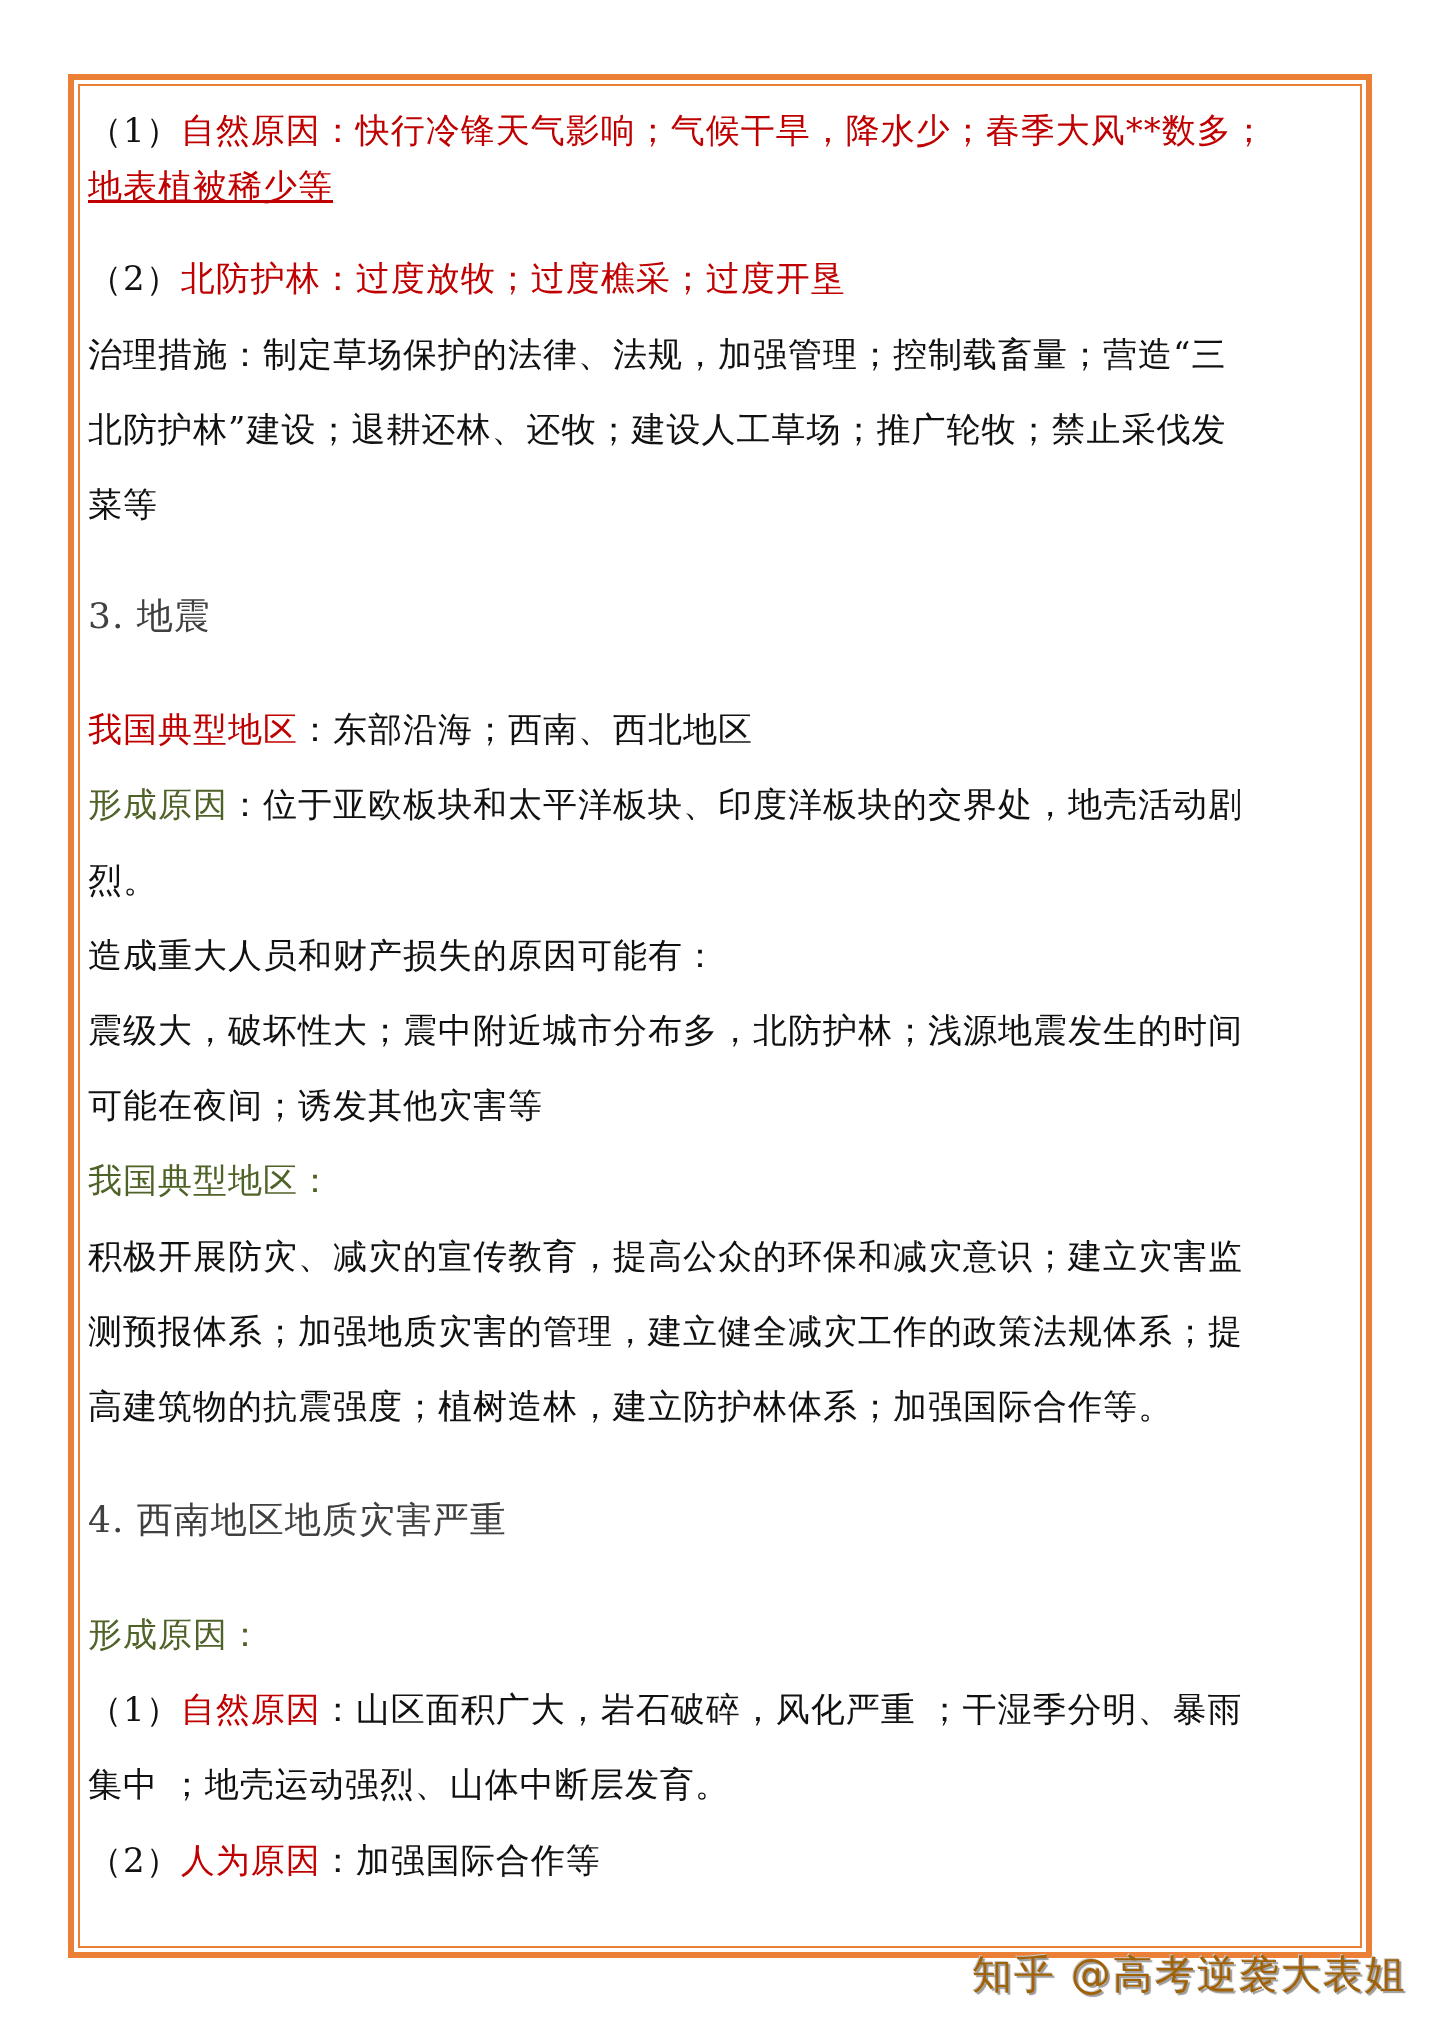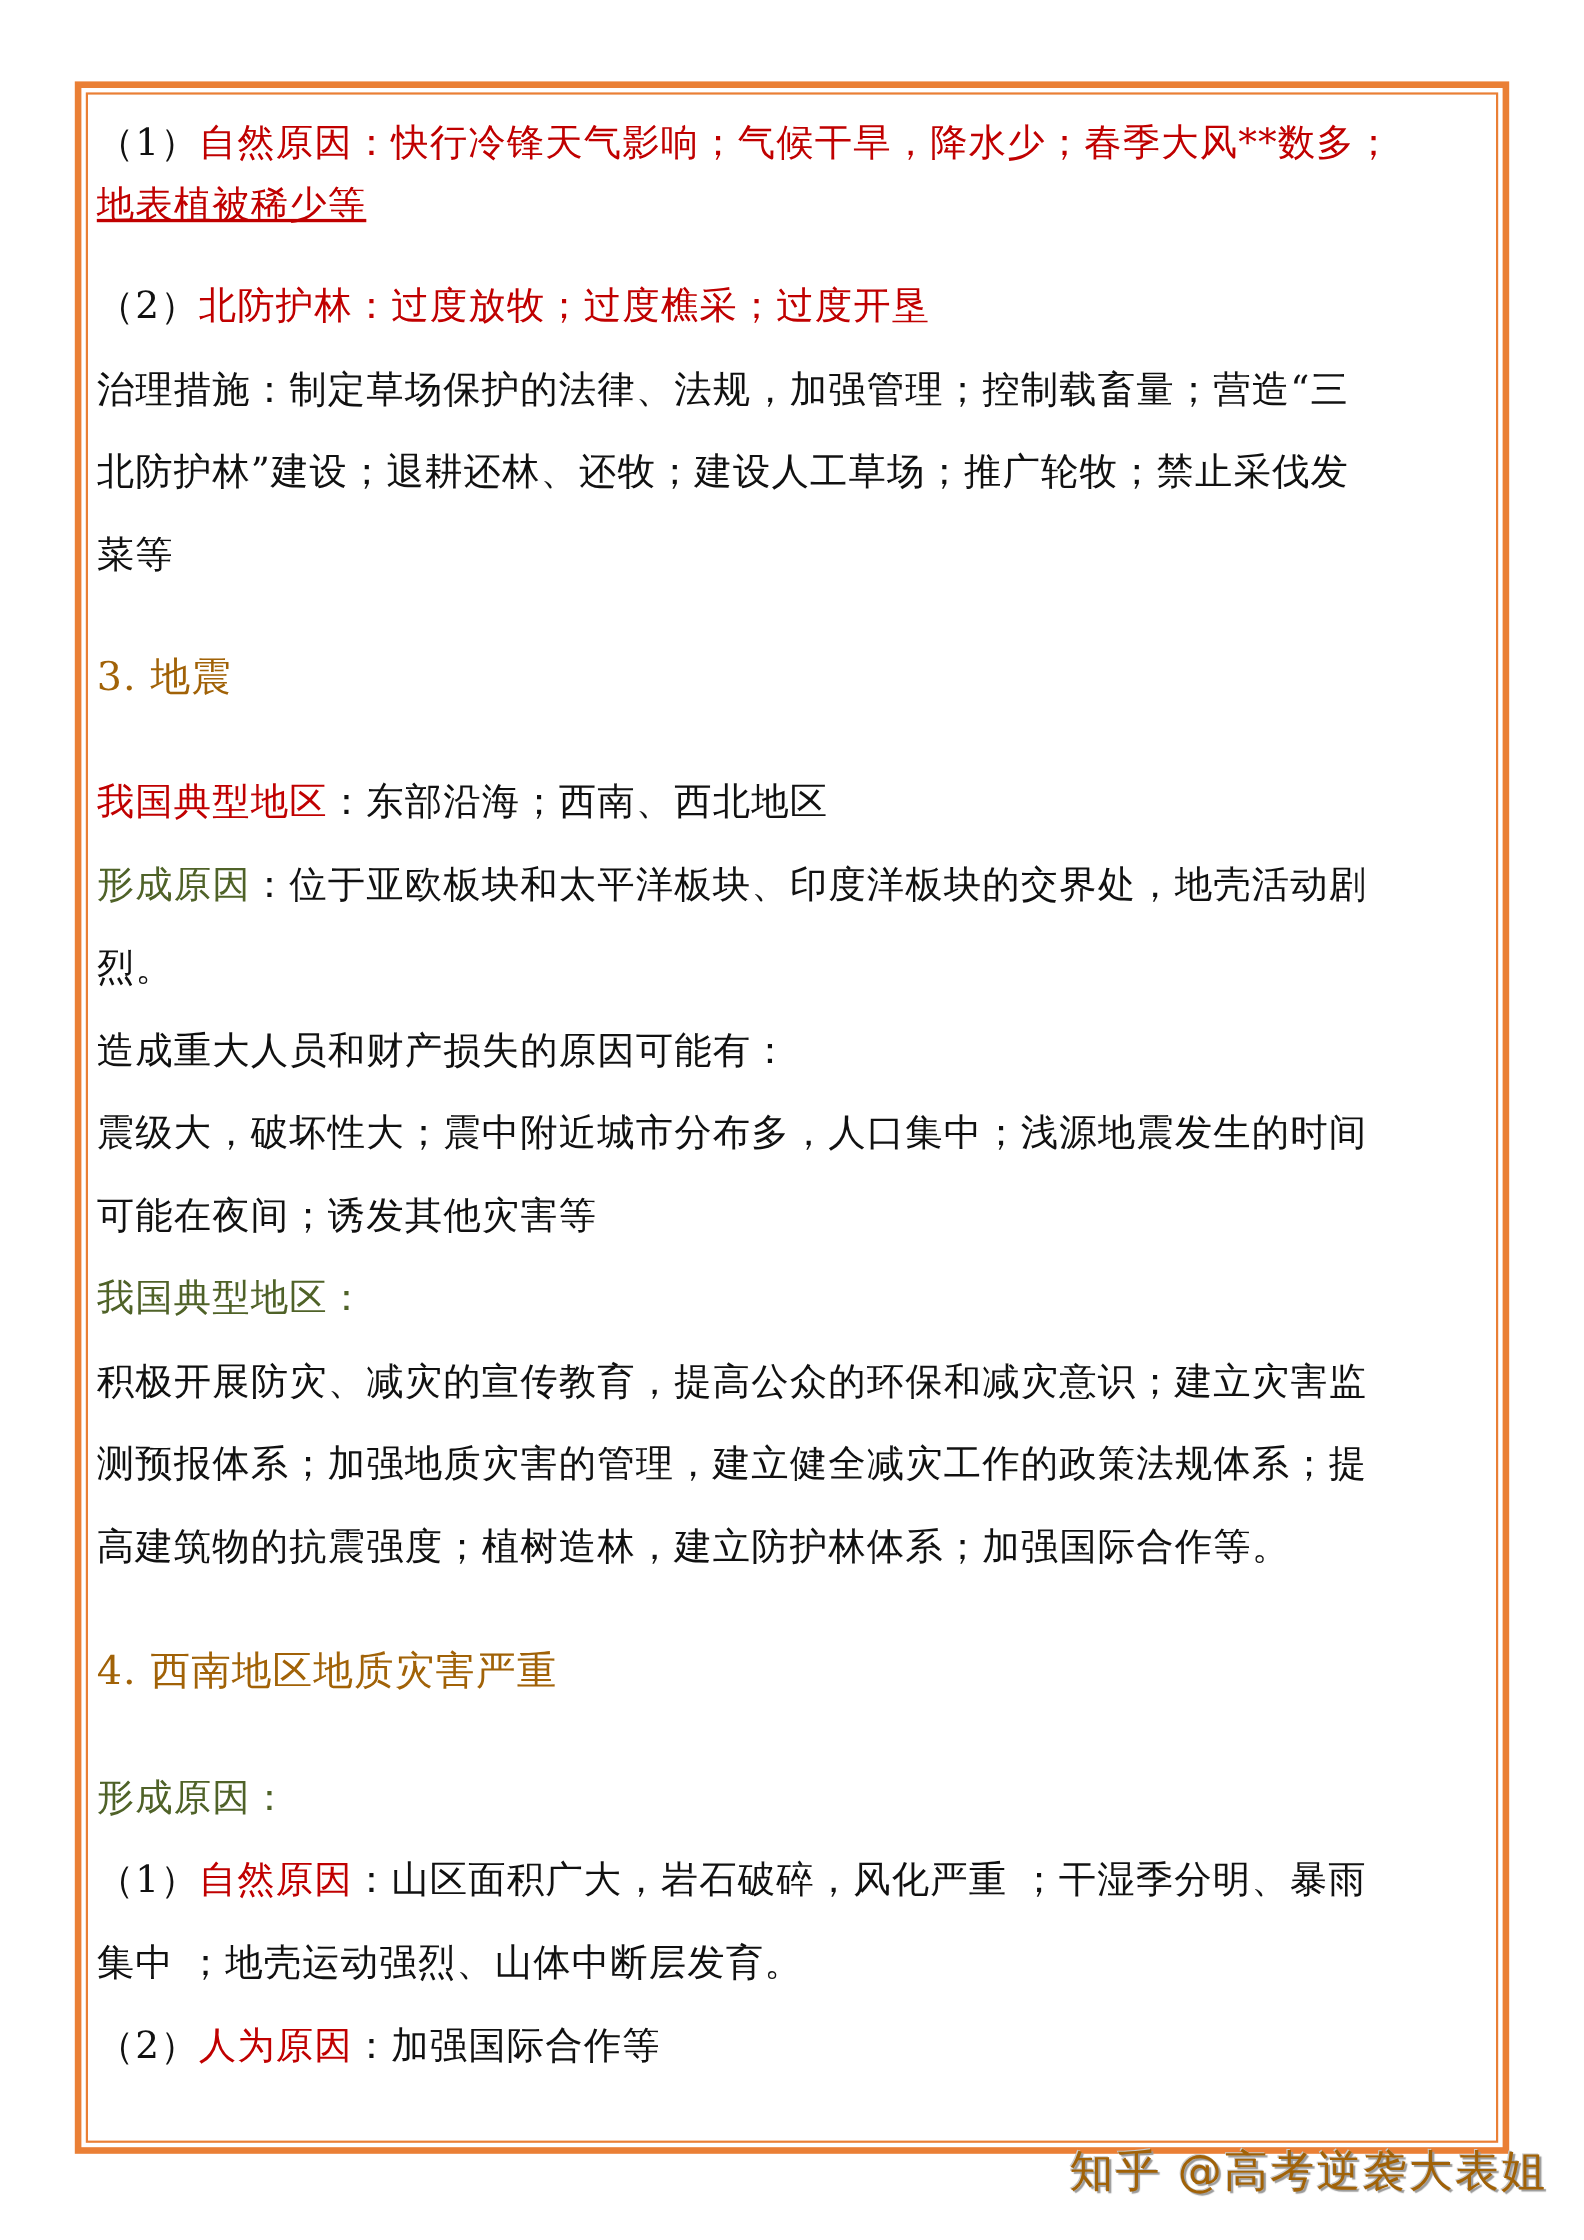--- a/index.html
+++ b/index.html
@@ -7,21 +7,21 @@
          font-family: "DejaVu Serif", "Liberation Serif", serif; }
   .frame-outer { position: absolute; left: 68px; top: 74px; width: 1304px; height: 1884px;
                  box-sizing: border-box; border: 6px solid #ea7f35; }
   .frame-inner { position: absolute; left: 78px; top: 84px; width: 1284px; height: 1864px;
                  box-sizing: border-box; border: 2px solid #ea7f35; }
   .content { position: absolute; left: 88px; top: 100px; width: 1270px; }
   .line { position: absolute; left: 0; white-space: nowrap; font-size: 34px; line-height: 40px;
           color: #111111; letter-spacing: 1px; }
   .red { color: #c00000; }
   .green { color: #4f6228; }
-  .purple { color: #a16207; }
+  .purple { color: #404040; }
   .heading { font-size: 36px; }
   .watermark { position: absolute; left: 972px; top: 1952px; font-size: 40px; line-height: 44px;
                color: #a16207; font-family: "DejaVu Sans", "Liberation Sans", sans-serif;
                text-shadow: 2px 2px 1px #9a9a9a, -1px -1px 0 #c8c8c8; letter-spacing: 2px; }
 </style>
 </head>
 <body>
 
 <div class="frame-outer"></div>
 <div class="frame-inner"></div>
@@ -41,21 +41,21 @@
 
   <div class="line heading purple" style="top:496px;">3. 地震</div>
   <div class="line" style="top:609px;">
     <span class="red">我国典型地区</span><span>：东部沿海；西南、西北地区</span>
   </div>
   <div class="line" style="top:684px;">
     <span class="green">形成原因</span><span>：位于亚欧板块和太平洋板块、印度洋板块的交界处，地壳活动剧</span>
   </div>
   <div class="line" style="top:760px;">烈。</div>
   <div class="line" style="top:835px;">造成重大人员和财产损失的原因可能有：</div>
-  <div class="line" style="top:910px;">震级大，破坏性大；震中附近城市分布多，人口集中；浅源地震发生的时间</div>
+  <div class="line" style="top:910px;">震级大，破坏性大；震中附近城市分布多，北防护林；浅源地震发生的时间</div>
   <div class="line" style="top:985px;">可能在夜间；诱发其他灾害等</div>
   <div class="line green" style="top:1060px;">我国典型地区：</div>
   <div class="line" style="top:1136px;">积极开展防灾、减灾的宣传教育，提高公众的环保和减灾意识；建立灾害监</div>
   <div class="line" style="top:1211px;">测预报体系；加强地质灾害的管理，建立健全减灾工作的政策法规体系；提</div>
   <div class="line" style="top:1286px;">高建筑物的抗震强度；植树造林，建立防护林体系；加强国际合作等。</div>
 
   <div class="line heading purple" style="top:1400px;">4. 西南地区地质灾害严重</div>
   <div class="line green" style="top:1514px;">形成原因：</div>
   <div class="line" style="top:1589px;text-align:center;">
     <span>（1）</span><span class="red">自然原因</span><span>：山区面积广大，岩石破碎，风化严重 ；干湿季分明、暴雨</span>

